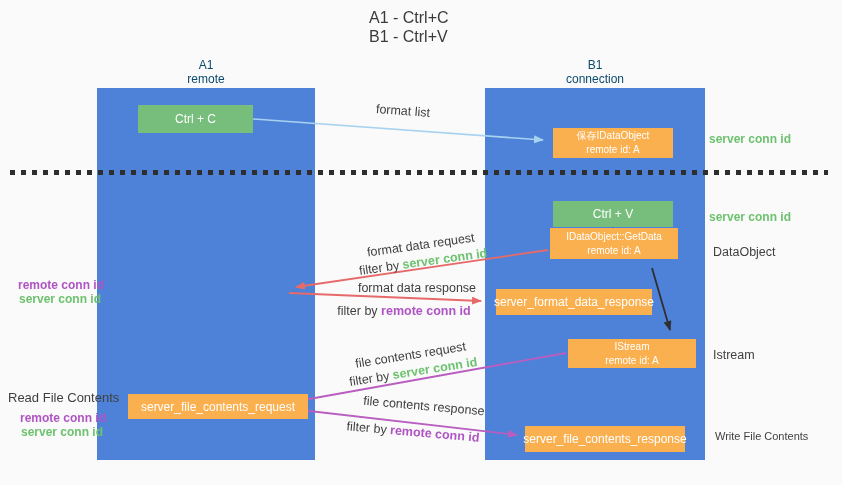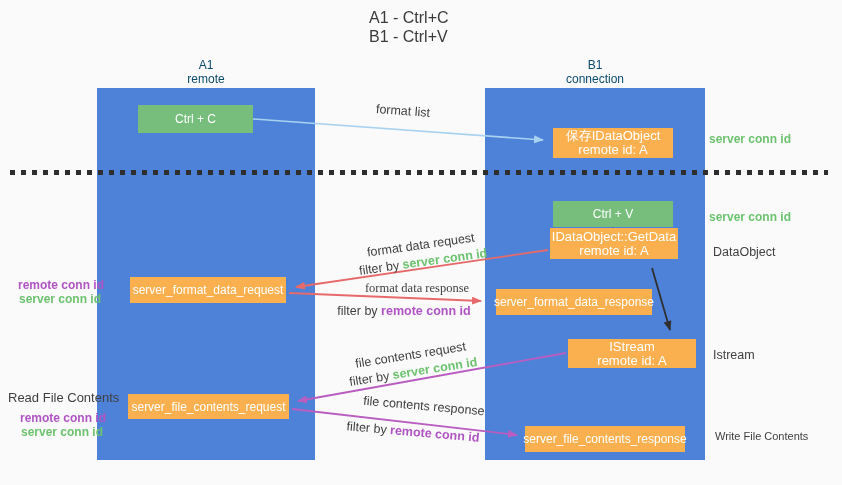--- a/index.html
+++ b/index.html
@@ -21,39 +21,39 @@
   .lane-hdr { position:absolute; top:58px; text-align:center; font-size:12px; line-height:14px; color:#0c4a6e; }
   #hdr-a1 { left:97px; width:218px; }
   #hdr-b1 { left:485px; width:220px; }
   #title { position:absolute; left:369px; top:8px; font-size:16px; line-height:19px; color:#3a3a3a; }
   #divider { position:absolute; left:10px; top:170px; width:818px; height:5px;
     background:repeating-linear-gradient(90deg, var(--divider) 0 5px, transparent 5px 11px); }
   .box { position:absolute; display:flex; align-items:center; justify-content:center;
     color:#fff; text-align:center; font-size:12px; white-space:nowrap; }
   .box.green  { background:var(--box-green); }
   .box.orange { background:var(--box-orange); }
-  .box .stack { line-height:14px; font-size:13px; }
+  .box .stack { line-height:14px; font-size:10px; }
   #box-ctrl-c   { left:138px; top:105px; width:115px; height:28px; }
   #box-save-do  { left:553px; top:128px; width:120px; height:30px; }
   #box-ctrl-v   { left:553px; top:181px; width:120px; height:26px;margin-top:20px; }
   #box-getdata  { left:550px; top:228px; width:128px; height:31px; }
   #box-fmt-req  { left:130px; top:277px; width:156px; height:26px; }
   #box-fmt-resp { left:496px; top:289px; width:156px; height:26px; }
   #box-istream  { left:568px; top:339px; width:128px; height:29px; }
-  #box-file-req { left:128px; top:394px; width:161px; height:25px; }
+  #box-file-req { left:128px; top:394px; width:180px; height:25px; }
   #box-file-resp{ left:525px; top:426px; width:160px; height:26px; }
   .lbl { position:absolute; font-size:12.5px; color:var(--text-gray); white-space:nowrap; }
   .green-t  { color:var(--text-green);  font-weight:bold; }
   .purple-t { color:var(--text-purple); font-weight:bold; }
   .ann { position:absolute; font-size:12px; white-space:nowrap; }
   .ann.bold { font-weight:bold; }
   #lbl-format-list { left:340px; top:104px; width:126px; text-align:center; transform:rotate(4.3deg); }
   #lbl-fmt-req  { left:346px; top:237px; width:152px; text-align:center; line-height:17px; transform:rotate(-8deg); }
   #lbl-file-req { left:336px; top:347px; width:152px; text-align:center; line-height:17px; transform:rotate(-9deg); }
-  #lbl-fmt-resp-1 { left:337px; top:281px; width:160px; text-align:center;font-family:Liberation Serif, serif; }
+  #lbl-fmt-resp-1 { left:337px; top:281px; width:160px; text-align:center; }
   #lbl-fmt-resp-2 { left:324px; top:304px; width:160px; text-align:center; }
   #lbl-file-resp-1 { left:348px; top:399px; width:152px; text-align:center; transform:rotate(5deg); }
   #lbl-file-resp-2 { left:337px; top:425px; width:152px; text-align:center; transform:rotate(5deg); }
   #ann-conn-top { left:709px; top:132px; }
   #ann-conn-mid { left:709px; top:210px; }
   #ann-dataobject { left:713px; top:245px; font-size:12.5px; }
   #ann-istream    { left:713px; top:348px; font-size:12.5px; }
   #ann-write      { left:715px; top:430px; font-size:11px; }
   #ann-remote-mid { left:18px; top:278px; }
   #ann-server-mid { left:19px; top:292px; }
@@ -133,23 +133,20 @@
     <span>Ctrl + V</span>
   </div>
 
   <div class="box orange" id="box-getdata">
     <div class="stack">
       <div>IDataObject::GetData</div>
       <div>remote id: A</div>
     </div>
   </div>
 
-  <div class="box orange" id="box-fmt-req">
-    <span>server_format_data_request</span>
-  </div>
 
   <div class="box orange" id="box-fmt-resp">
     <span>server_format_data_response</span>
   </div>
 
   <div class="box orange" id="box-istream">
     <div class="stack">
       <div>IStream</div>
       <div>remote id: A</div>
     </div>

